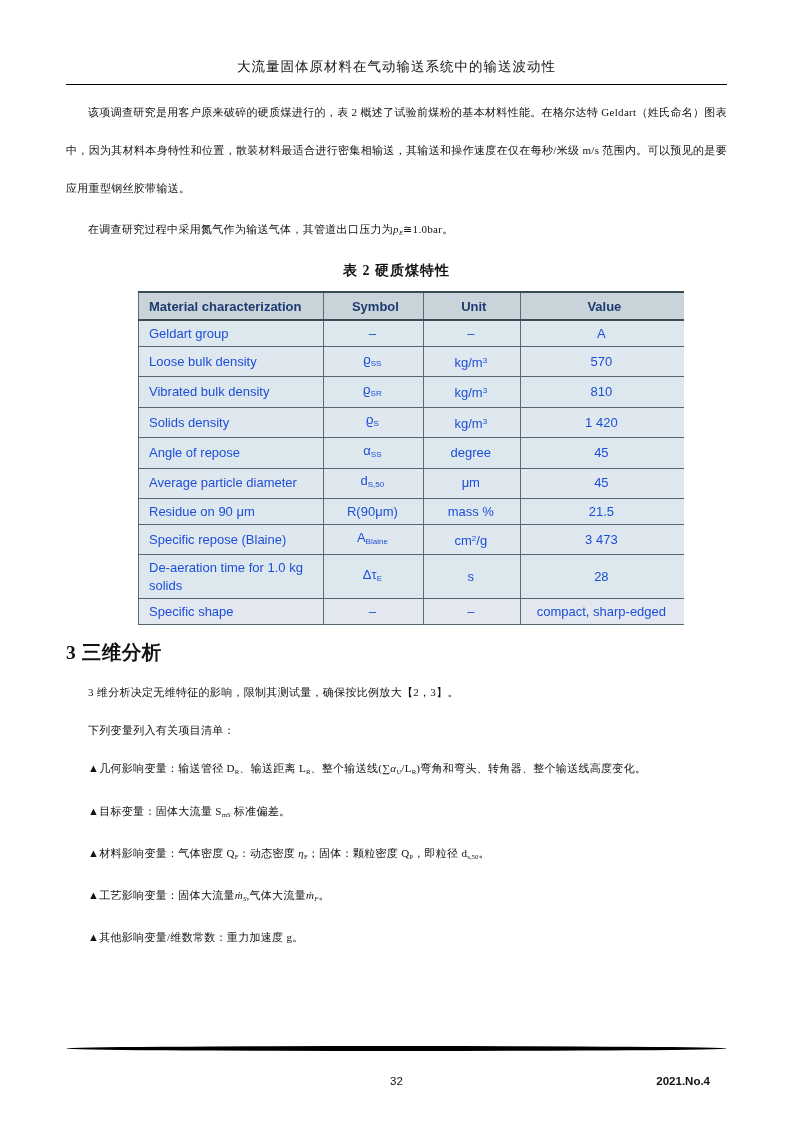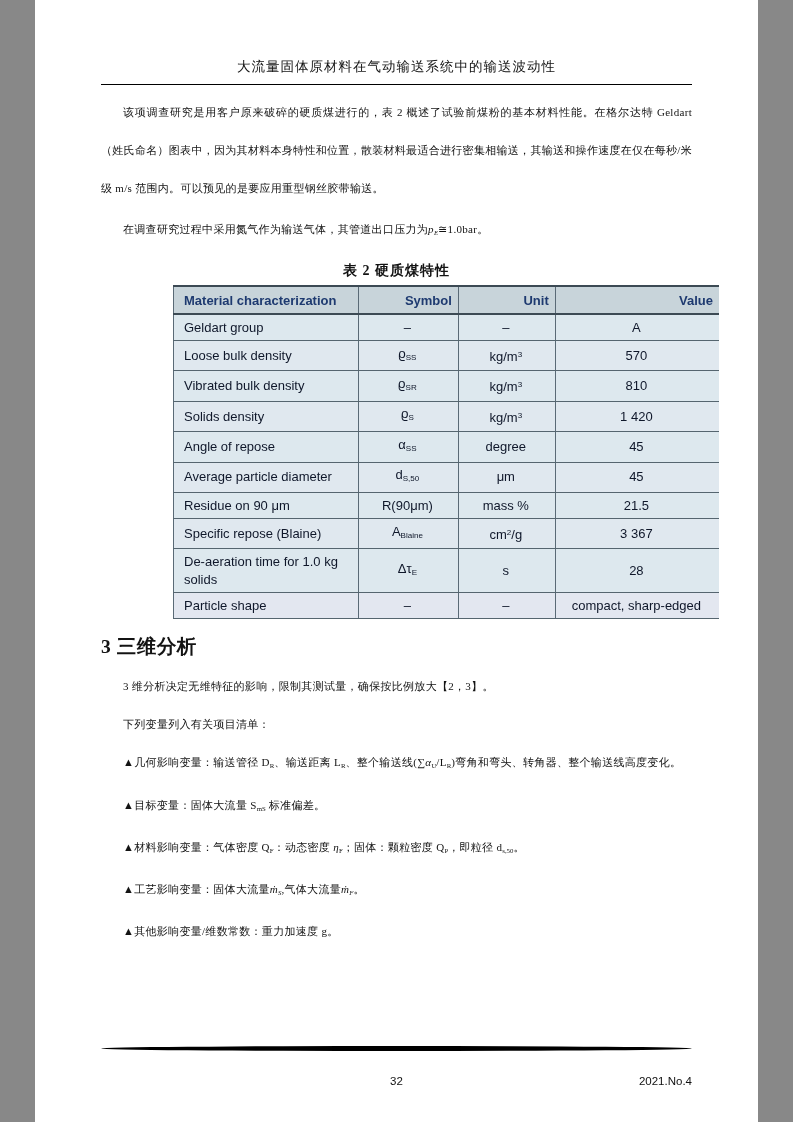--- a/index.html
+++ b/index.html
@@ -1,19 +1,19 @@
 <!DOCTYPE html>
 <html><head>
 <meta charset="utf-8">
 <style>
   * { margin: 0; padding: 0; box-sizing: border-box; }
   html, body { background: #888; }
   .page {
     position: relative;
-    width: 723px;
+    width: 793px;
     height: 1122px;
     margin: 0 auto;
     background: #ffffff;
     font-family: "Liberation Serif", serif;
     color: #131313;
     overflow: hidden;
   }
   .content { padding: 0 66px; }
   .header-title {
     padding-top: 57px;
@@ -37,43 +37,43 @@
   .p2 { margin-top: 3px; }
   .table-caption {
     margin-top: 8px;
     text-align: center;
     font-weight: bold;
     font-size: 14px;
     line-height: 22px;
     letter-spacing: 1px;
   }
   .mat-table {
-    margin: 3px 0 0 72px;
+    margin: 9px 0 0 72px;
     width: 546px;
     border-collapse: collapse;
     font-family: "Liberation Sans", sans-serif;
     background: #dde8ee;
     border-top: 2.2px solid #3c4a54;
     border-left: 1px solid #5a6a76;
     border-bottom: 1.6px solid #4a5a66;
     border-radius: 11px;
   }
   .mat-table th {
     background: #c8d4da;
     color: #1e3a70;
     font-weight: bold;
     font-size: 13px;
     text-align: left;
     padding: 6px 6px 5px 10px;
     border-bottom: 2.2px solid #3c4a54;
     white-space: nowrap;
   }
-  .mat-table th.center { text-align: right; }
+  .mat-table th.center { text-align: center; }
   .mat-table td {
-    color: #0f172a;
+    color: #1d4ed8;
     font-size: 13px;
     line-height: 18px;
     padding: 3.5px 6px 3.5px 10px;
     border-bottom: 1px solid #55656f;
   }
   .mat-table td.center { text-align: center; padding-left: 4px; }
   .mat-table th + th, .mat-table td + td { border-left: 1px solid #5a6a76; }
   .mat-table tr:nth-child(even) td { background: #e0e8ef; }
   .mat-table tr:nth-child(10) td { background: #e3e7f0; }
   .section-heading {
@@ -102,22 +102,23 @@
     position: relative;
     margin-top: 23px;
     font-family: "Liberation Sans", sans-serif;
     font-size: 11.5px;
     line-height: 15px;
     text-align: center;
     color: #111;
   }
   .footer-issue {
     position: absolute;
-    right: 0;
+    right: 17px;
     top: 0;
+    font-weight: bold;
   }
 </style>
 </head>
 <body>
 
 <div class="page">
   <div class="content">
 
     <div class="header-title">大流量固体原材料在气动输送系统中的输送波动性</div>
     <div class="header-rule"></div>
@@ -182,30 +183,30 @@
           <tr>
             <td><span>Residue on 90 μm</span></td>
             <td class="center"><span>R(90μm)</span></td>
             <td class="center"><span>mass %</span></td>
             <td class="center"><span>21.5</span></td>
           </tr>
           <tr>
             <td><span>Specific repose (Blaine)</span></td>
             <td class="center"><span>A</span><span class="sub">Blaine</span></td>
             <td class="center"><span>cm</span><span class="sup">2</span><span>/g</span></td>
-            <td class="center"><span>3 367</span></td>
+            <td class="center"><span>3 473</span></td>
           </tr>
           <tr>
             <td><span>De-aeration time for 1.0 kg solids</span></td>
             <td class="center"><span>Δτ</span><span class="sub">E</span></td>
             <td class="center"><span>s</span></td>
             <td class="center"><span>28</span></td>
           </tr>
           <tr>
-            <td><span>Particle shape</span></td>
+            <td><span>Specific shape</span></td>
             <td class="center"><span>–</span></td>
             <td class="center"><span>–</span></td>
             <td class="center"><span>compact, sharp-edged</span></td>
           </tr>
         </tbody>
     </table>
 
     <div class="section-heading">3 三维分析</div>
 
     <p class="body-p p3">3 维分析决定无维特征的影响，限制其测试量，确保按比例放大【2，3】。</p>

